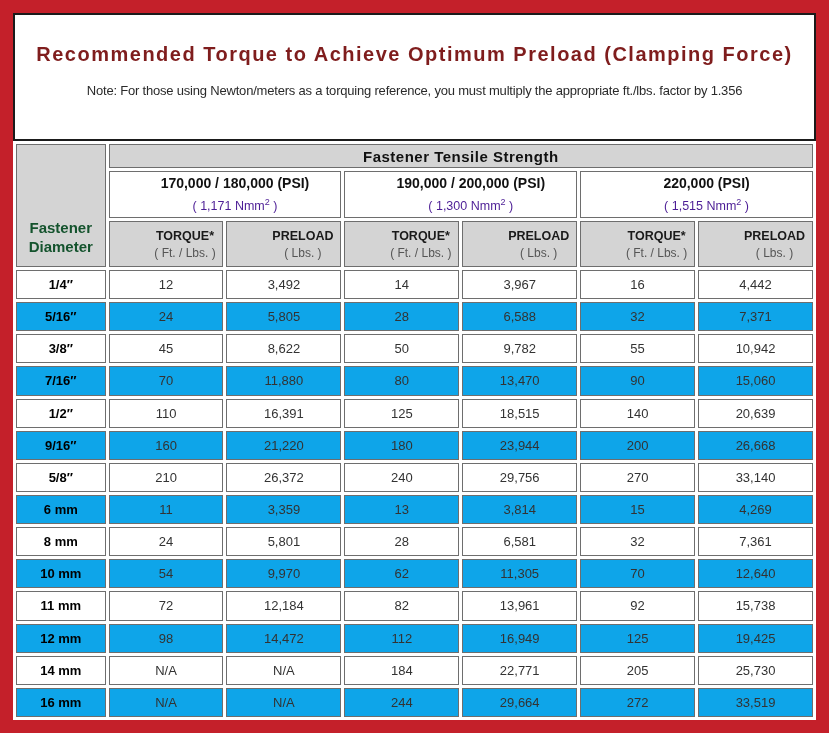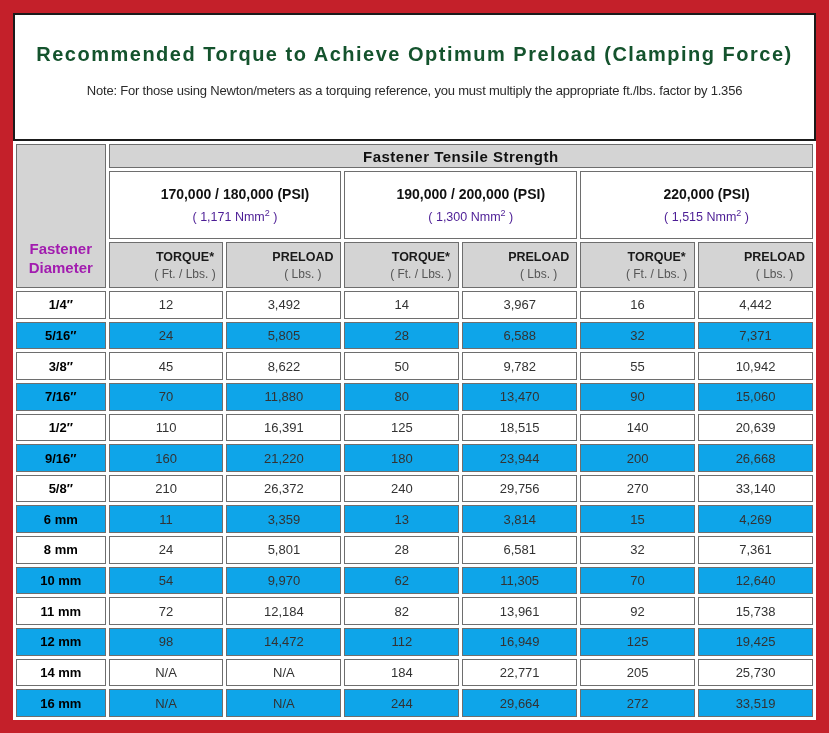--- a/index.html
+++ b/index.html
@@ -15,21 +15,21 @@
   }
 
   .title-box{
     border:2px solid #1b1b1b;
     background:#fff;
     padding:24px 10px 12px 10px;
     text-align:center;
     flex:0 0 128px;
   }
   .title-line{
-    font-size:20px; font-weight:bold; color:#14532d;
+    font-size:20px; font-weight:bold; color:#7f1d1d;
     letter-spacing:1.5px; line-height:30px;
     white-space:nowrap;
   }
   .title-line sup{ font-size:12px; letter-spacing:0; }
   .note-line{
     margin-top:14px;
     font-size:13px; color:#2a2a2a; letter-spacing:-0.2px;
   }
 
   .table-area{ flex:1 1 auto; background:#fff; padding:0; }
@@ -45,31 +45,31 @@
   th,td{
     border:1px solid #6e6e6e;
     text-align:center; vertical-align:middle;
     overflow:hidden;
   }
 
   th.corner{
     background:#d4d4d4;
     vertical-align:bottom;
     padding-bottom:10px;
-    font-size:15px; line-height:19px; color:#a21caf;
+    font-size:15px; line-height:19px; color:#14532d;
   }
 
   th.tensile{
     background:#d4d4d4;
     font-size:15px; letter-spacing:0.5px; color:#111;
     height:24px;
   }
 
   th.psi-group{
-    background:#fff; height:68px;
+    background:#fff; height:47px;
     font-weight:normal;
     padding-left:20px;
   }
   .psi-line{ font-size:14px; font-weight:bold; color:#111; line-height:20px; }
   .nmm-line{ font-size:12.5px; color:#4c1d95; line-height:18px; }
   .nmm-line sup{ font-size:9px; }
 
   th.colhead{
     background:#d4d4d4; height:46px;
     font-weight:normal;

